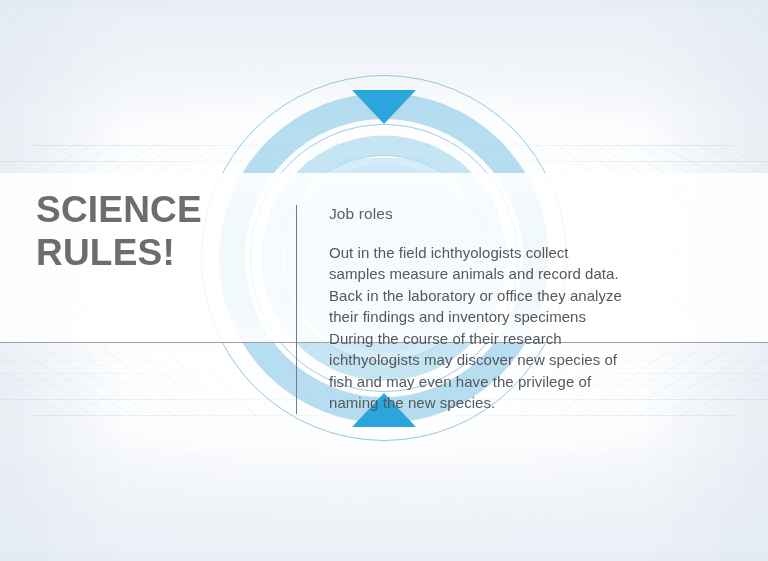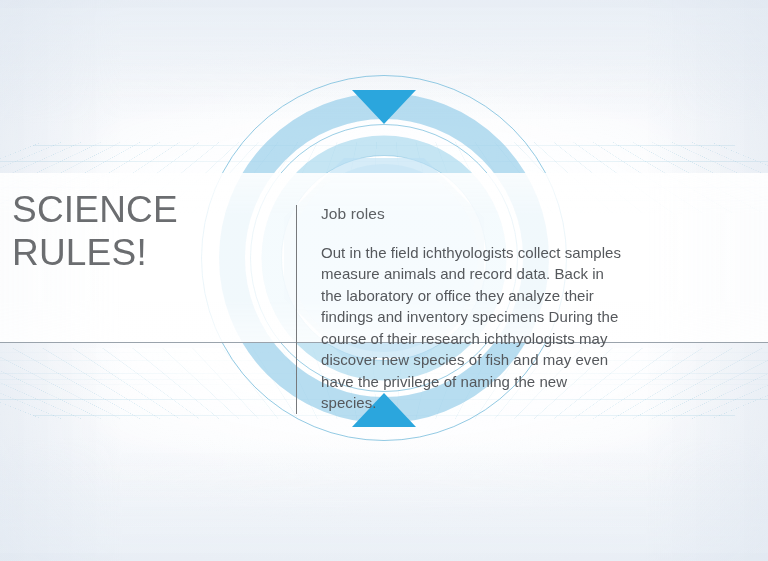--- a/index.html
+++ b/index.html
@@ -144,36 +144,36 @@
   }
   .band-sheen {
     position: absolute;
     inset: 0;
     background: linear-gradient(to bottom, rgba(255,255,255,0.55) 0%, rgba(255,255,255,0.10) 24%, rgba(255,255,255,0.10) 76%, rgba(255,255,255,0.5) 100%);
     pointer-events: none;
   }
 
   .headline {
     position: absolute;
-    left: 12px;
+    left: 36px;
     top: 15px;
     color: #6b6d70;
     font-size: 37px;
     line-height: 1.17;
     letter-spacing: 0.2px;
-    font-weight: 400;
+    font-weight: 700;
     white-space: pre-line;
   }
 
   .panel {
     position: absolute;
     left: 296px;
     top: 32px;
     width: 330px;
-    padding-left: 24px;
+    padding-left: 32px;
     border-left: 1.6px solid #77797c;
     box-sizing: border-box;
     min-height: 108px;
   }
   .panel-title {
     color: #5d6064;
     font-size: 15.5px;
     font-weight: 400;
     margin: 0 0 19px 0;
     letter-spacing: 0.1px;

